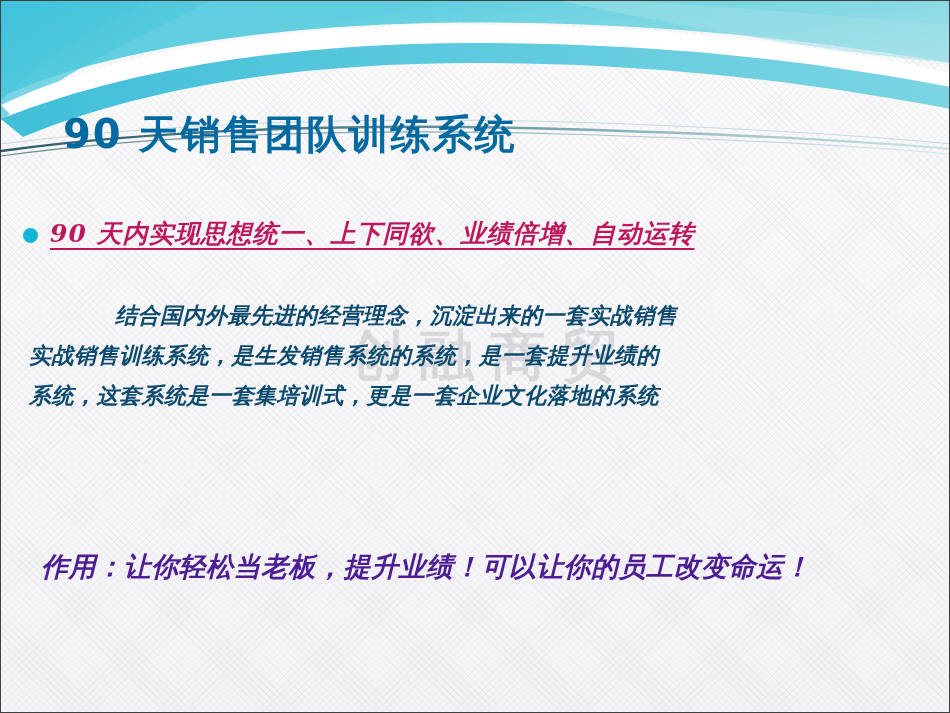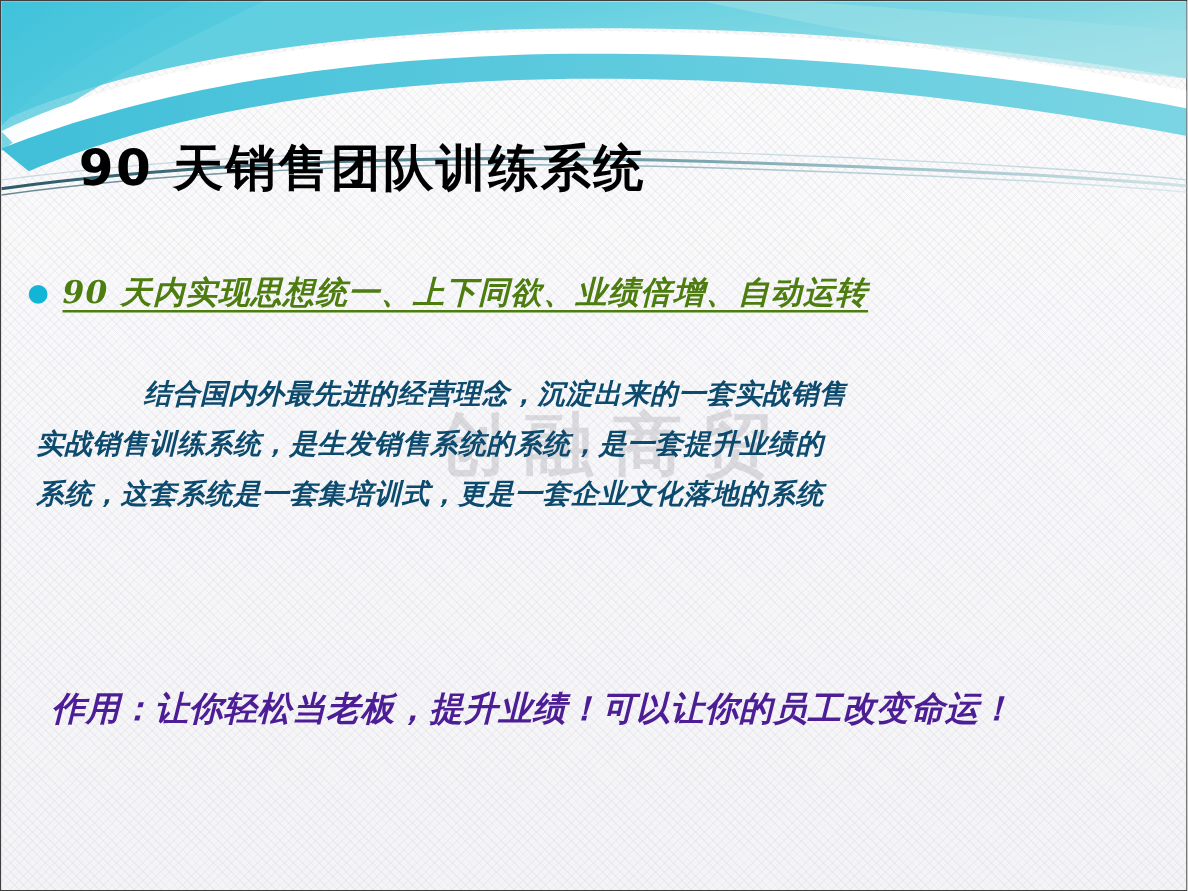--- a/index.html
+++ b/index.html
@@ -56,21 +56,21 @@
     inset: 0;
     z-index: 4;
   }
   #slide-title {
     position: absolute;
     left: 62px;
     top: 106px;
     font-family: "DejaVu Sans", "Liberation Sans", sans-serif;
     font-size: 40px;
     font-weight: bold;
-    color: #000000;
+    color: #0369a1;
     letter-spacing: 2px;
     white-space: nowrap;
   }
   #bullet-row {
     position: absolute;
     left: 22px;
     top: 216px;
     display: flex;
     align-items: center;
     white-space: nowrap;
@@ -82,21 +82,21 @@
     background: #13b5d6;
     flex: 0 0 auto;
     margin-right: 12px;
     margin-top: 4px;
   }
   #bullet-text {
     font-family: "DejaVu Serif", "Liberation Serif", serif;
     font-size: 25px;
     font-weight: bold;
     font-style: italic;
-    color: #4d7c0f;
+    color: #be185d;
     text-decoration: underline;
     text-underline-offset: 6px;
     text-decoration-thickness: 1.5px;
     letter-spacing: 1px;
     text-align: right;
   }
   #body-block {
     position: absolute;
     left: 28px;
     right: 20px;

